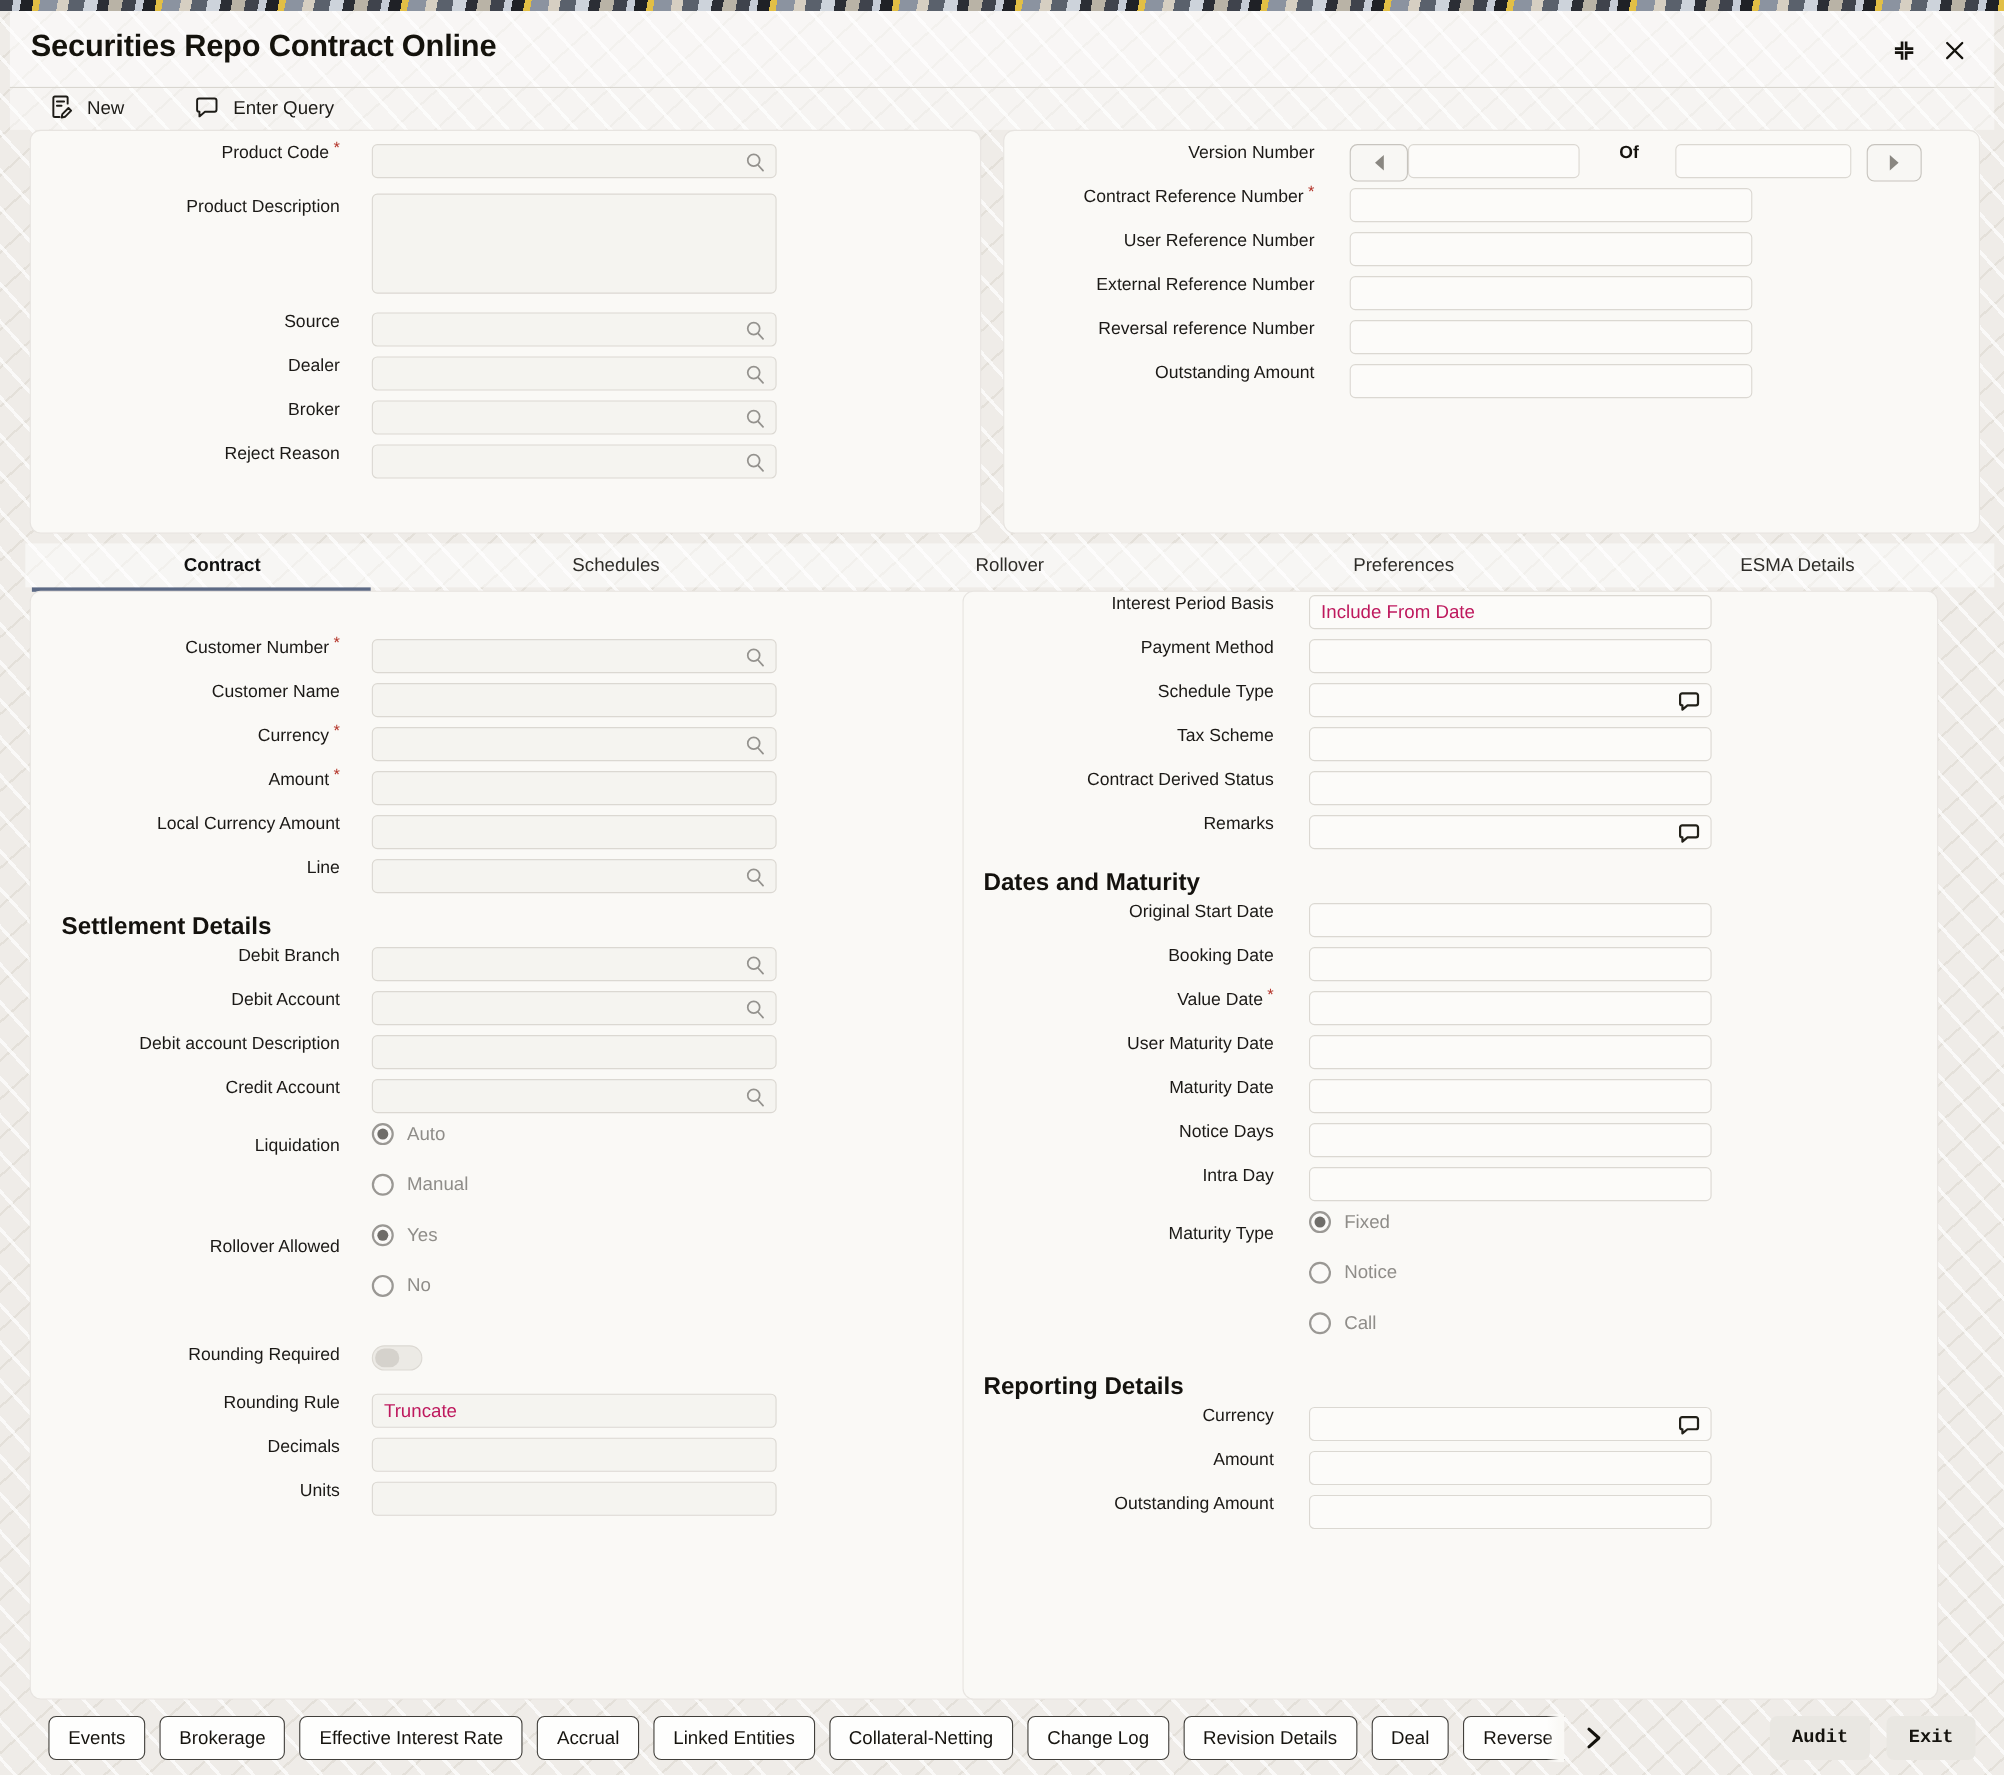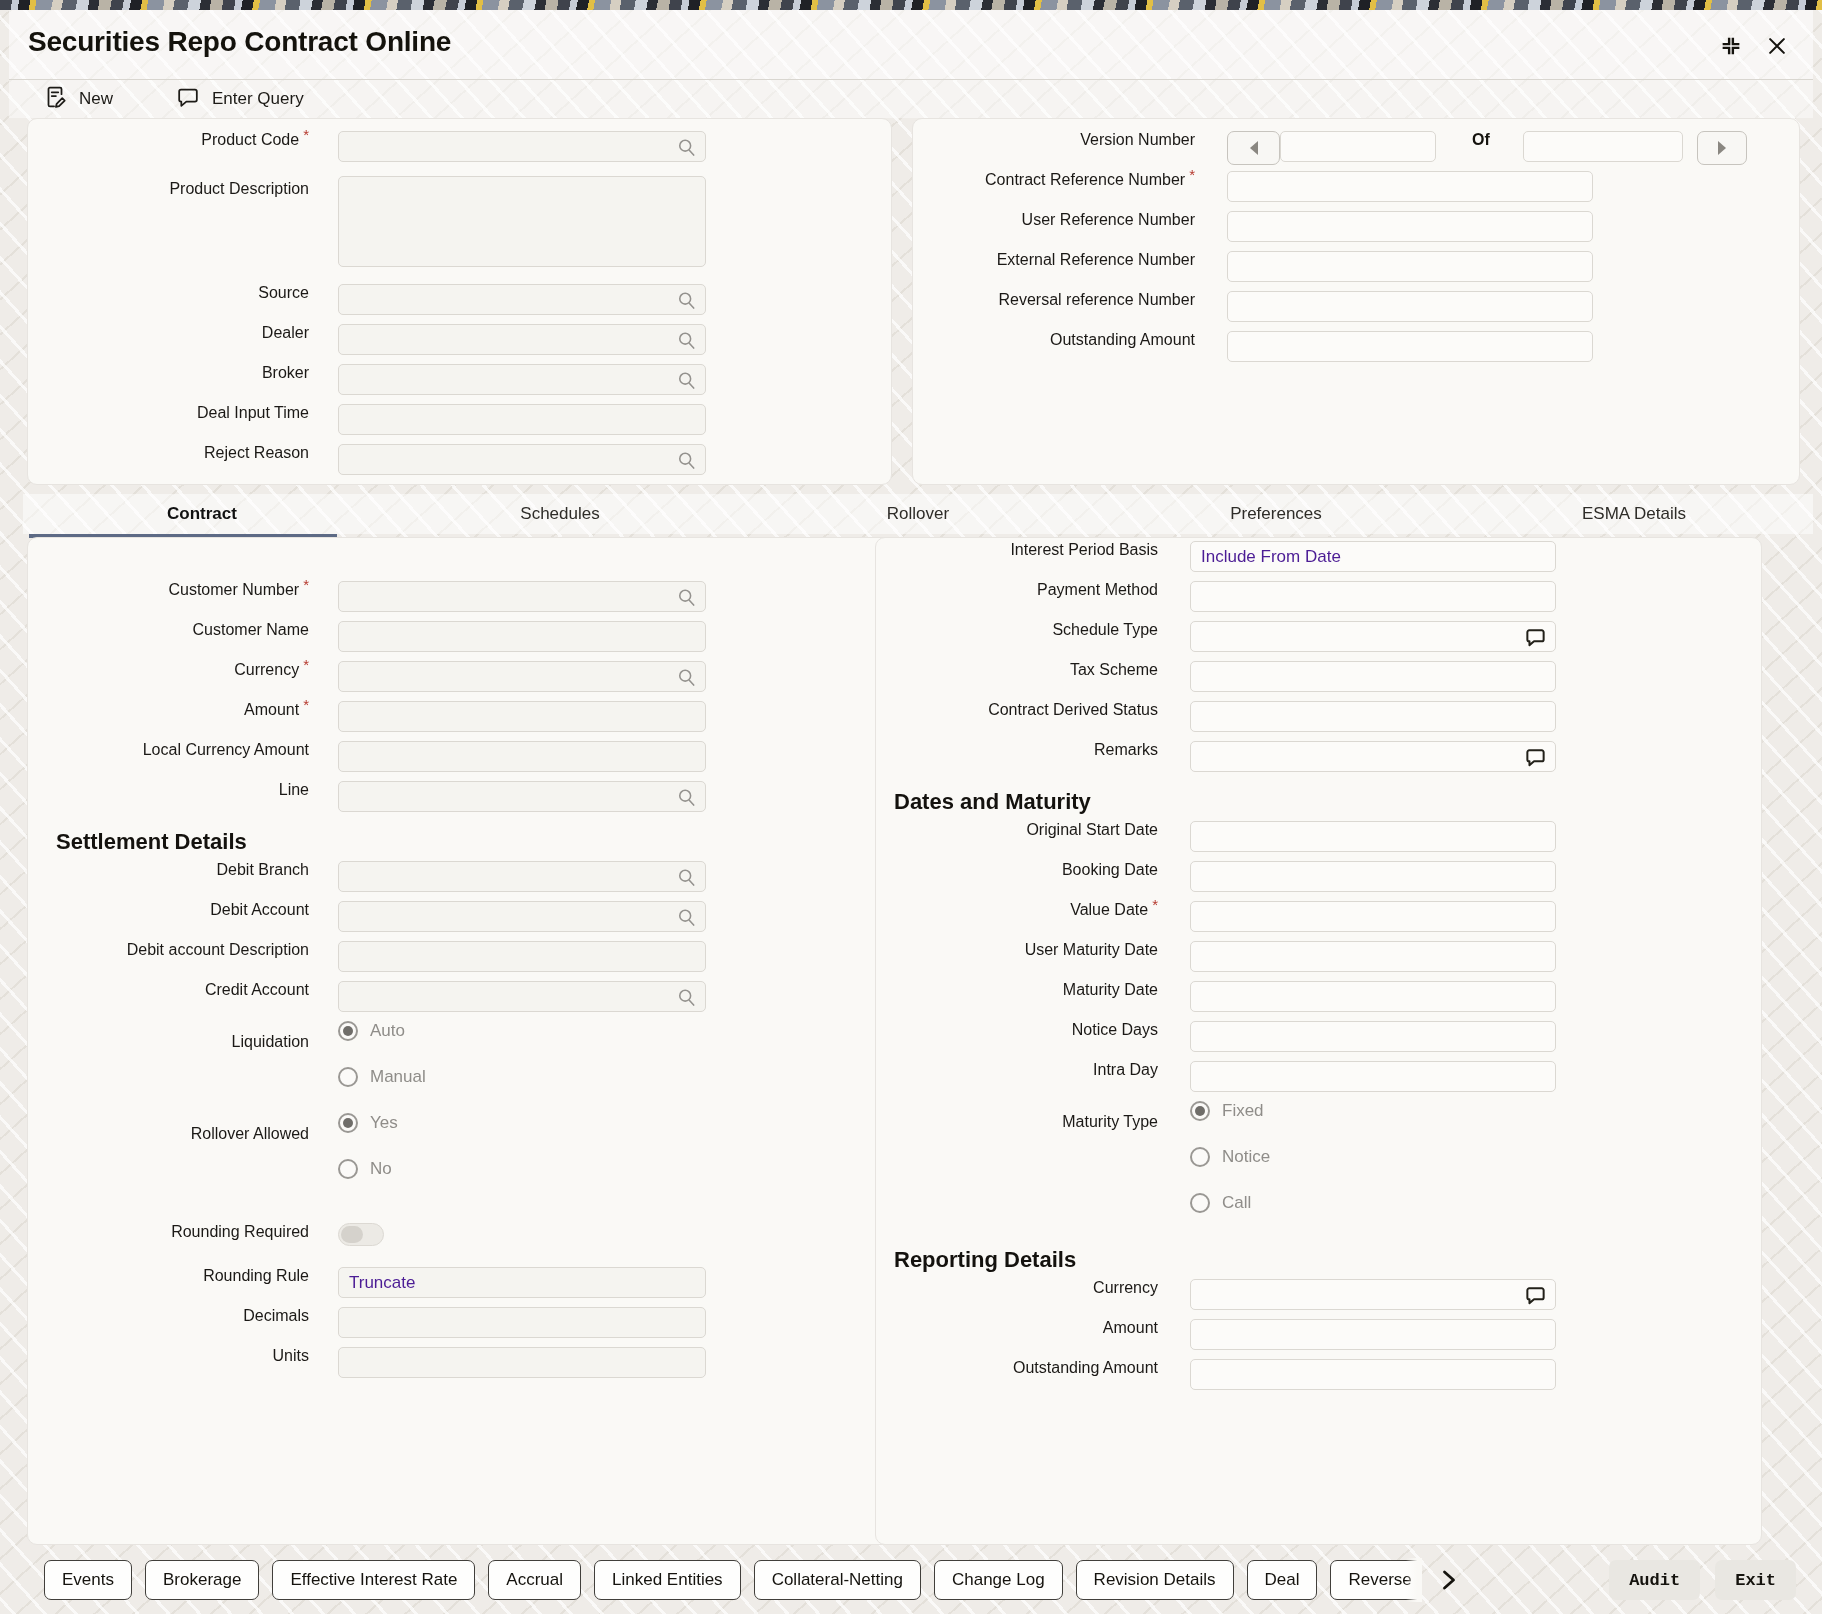--- a/index.html
+++ b/index.html
@@ -51,21 +51,21 @@
   .flabel{font-size:16px;color:#1b1916;}
   .req{color:#b5392e;font-size:15px;margin-left:4px;position:relative;top:-5px;}
   .input{
     position:relative;height:31px;border-radius:5px;box-sizing:border-box;
     border:1px solid #dbd8d2;background:#fcfbf9;flex:0 0 auto;
     display:flex;align-items:center;cursor:text;
   }
   .pl .input{width:368px;background:#f5f4f0;}
   .pr .input{width:366px;}
   .input.tarea{height:91px;margin-top:5px;align-items:flex-start;}
-  .ival{font-size:17px;color:#4c1d95;padding-left:10px;white-space:nowrap;}
+  .ival{font-size:17px;color:#be185d;padding-left:10px;white-space:nowrap;}
   .in-icon{position:absolute;right:8px;top:50%;transform:translateY(-50%);display:inline-flex;cursor:pointer;}
   h3.sect{font-size:22px;font-weight:700;color:#14120e;margin:8px 0 6px 0;}
   .pl h3.sect{padding-left:28px;}
   .pr h3.sect{padding-left:18px;}
   .radio-group{align-items:flex-start;height:auto;}
   .radio-group .flabel-col{padding-top:12px;}
   .radio-col{display:flex;flex-direction:column;}
   .radio-row{display:flex;align-items:flex-start;height:46px;gap:12px;cursor:pointer;}
   .radio{
     width:20px;height:20px;border-radius:50%;border:2px solid #9a9894;background:#fbfaf8;
@@ -211,24 +211,20 @@
       <div class="row">
         <span class="flabel-col"><span class="flabel">Broker</span></span>
         <div class="input">
           <span class="in-icon">
             <svg width="21" height="21" viewBox="0 0 24 24" fill="none">
               <circle cx="10.5" cy="10.5" r="6.2" stroke="#94928e" stroke-width="1.8"></circle>
               <line x1="15.2" y1="15.7" x2="20.2" y2="21.2" stroke="#94928e" stroke-width="1.8" stroke-linecap="round"></line>
             </svg>
           </span>
         </div>
-      </div>
-      <div class="row">
-        <span class="flabel-col"><span class="flabel">Deal Input Time</span></span>
-        <div class="input"></div>
       </div>
       <div class="row">
         <span class="flabel-col"><span class="flabel">Reject Reason</span></span>
         <div class="input">
           <span class="in-icon">
             <svg width="21" height="21" viewBox="0 0 24 24" fill="none">
               <circle cx="10.5" cy="10.5" r="6.2" stroke="#94928e" stroke-width="1.8"></circle>
               <line x1="15.2" y1="15.7" x2="20.2" y2="21.2" stroke="#94928e" stroke-width="1.8" stroke-linecap="round"></line>
             </svg>
           </span>

